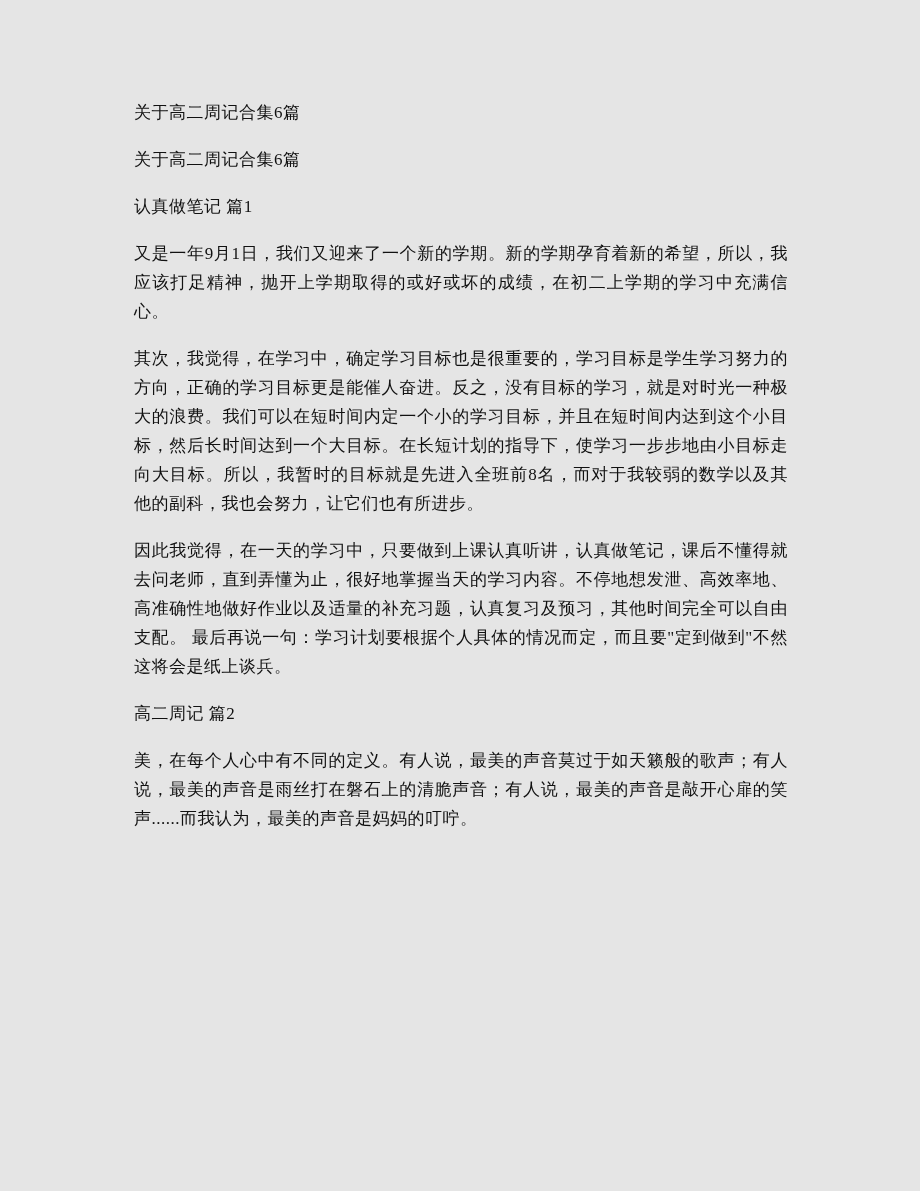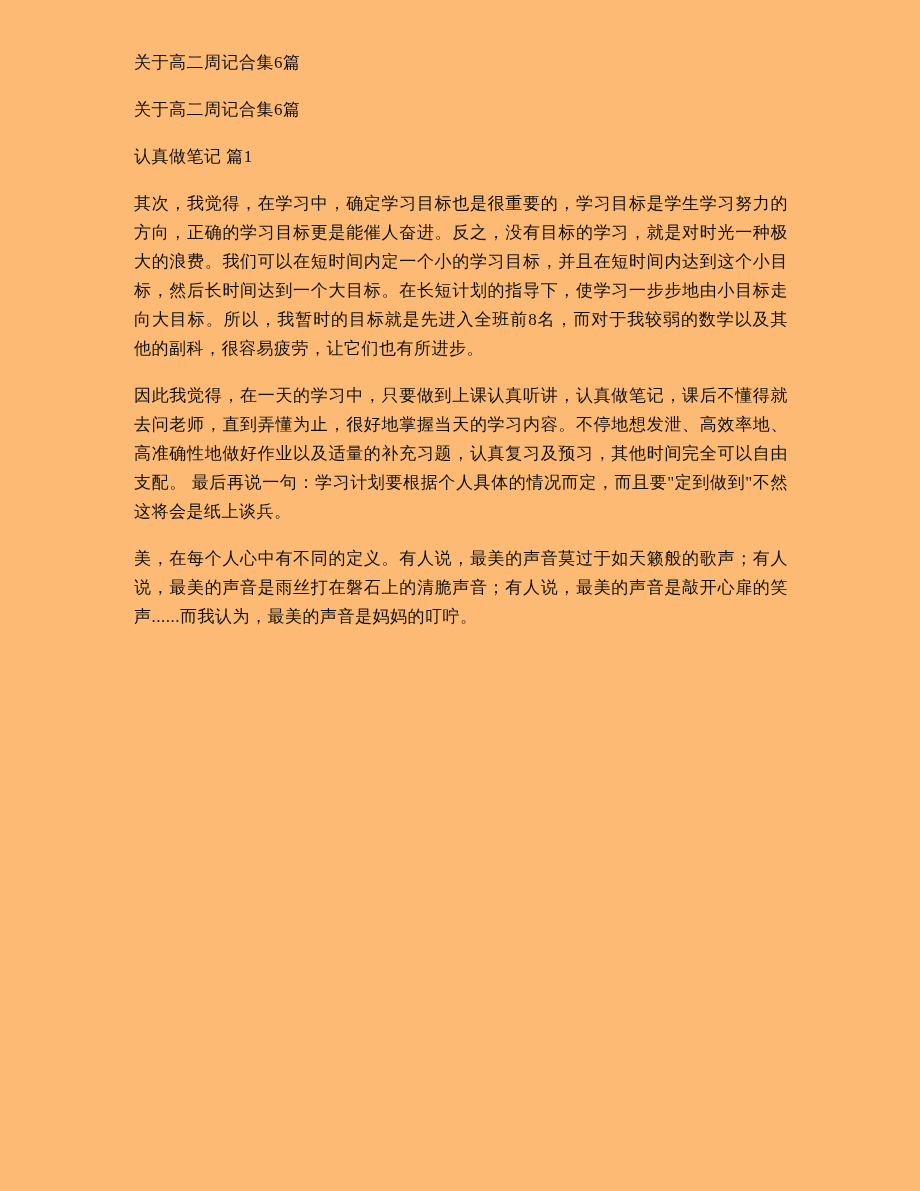--- a/index.html
+++ b/index.html
@@ -9,22 +9,22 @@
     width: 920px;
   }
   body {
     font-family: "Liberation Serif", "DejaVu Serif", serif;
     color: #111111;
   }
   .page {
     width: 920px;
     height: 1191px;
     box-sizing: border-box;
-    padding: 48px 132px 40px 134px;
-    background: #fdba74;
+    padding: 98px 132px 40px 134px;
+    background: #e5e5e5;
     overflow: hidden;
   }
   .doc-body p {
     font-size: 17px;
     line-height: 29px;
     margin: 0 0 18px 0;
     text-align: justify;
     letter-spacing: 0.5px;
     word-break: break-all;
     color: #111111;
@@ -34,17 +34,19 @@
   }
 </style>
 </head>
 <body>
 
 <div class="page">
   <div class="doc-body">
       <p class="heading">关于高二周记合集6篇</p>
       <p class="heading">关于高二周记合集6篇</p>
       <p class="heading">认真做笔记 篇1</p>
-      <p class="body-text">其次，我觉得，在学习中，确定学习目标也是很重要的，学习目标是学生学习努力的方向，正确的学习目标更是能催人奋进。反之，没有目标的学习，就是对时光一种极大的浪费。我们可以在短时间内定一个小的学习目标，并且在短时间内达到这个小目标，然后长时间达到一个大目标。在长短计划的指导下，使学习一步步地由小目标走向大目标。所以，我暂时的目标就是先进入全班前8名，而对于我较弱的数学以及其他的副科，很容易疲劳，让它们也有所进步。</p>
+      <p class="body-text">又是一年9月1日，我们又迎来了一个新的学期。新的学期孕育着新的希望，所以，我应该打足精神，抛开上学期取得的或好或坏的成绩，在初二上学期的学习中充满信心。</p>
+      <p class="body-text">其次，我觉得，在学习中，确定学习目标也是很重要的，学习目标是学生学习努力的方向，正确的学习目标更是能催人奋进。反之，没有目标的学习，就是对时光一种极大的浪费。我们可以在短时间内定一个小的学习目标，并且在短时间内达到这个小目标，然后长时间达到一个大目标。在长短计划的指导下，使学习一步步地由小目标走向大目标。所以，我暂时的目标就是先进入全班前8名，而对于我较弱的数学以及其他的副科，我也会努力，让它们也有所进步。</p>
       <p class="body-text">因此我觉得，在一天的学习中，只要做到上课认真听讲，认真做笔记，课后不懂得就去问老师，直到弄懂为止，很好地掌握当天的学习内容。不停地想发泄、高效率地、高准确性地做好作业以及适量的补充习题，认真复习及预习，其他时间完全可以自由支配。 最后再说一句：学习计划要根据个人具体的情况而定，而且要"定到做到"不然这将会是纸上谈兵。</p>
+      <p class="heading">高二周记 篇2</p>
       <p class="body-text">美，在每个人心中有不同的定义。有人说，最美的声音莫过于如天籁般的歌声；有人说，最美的声音是雨丝打在磐石上的清脆声音；有人说，最美的声音是敲开心扉的笑声......而我认为，最美的声音是妈妈的叮咛。</p>
     </div>
 </div>
 
 </body></html>

